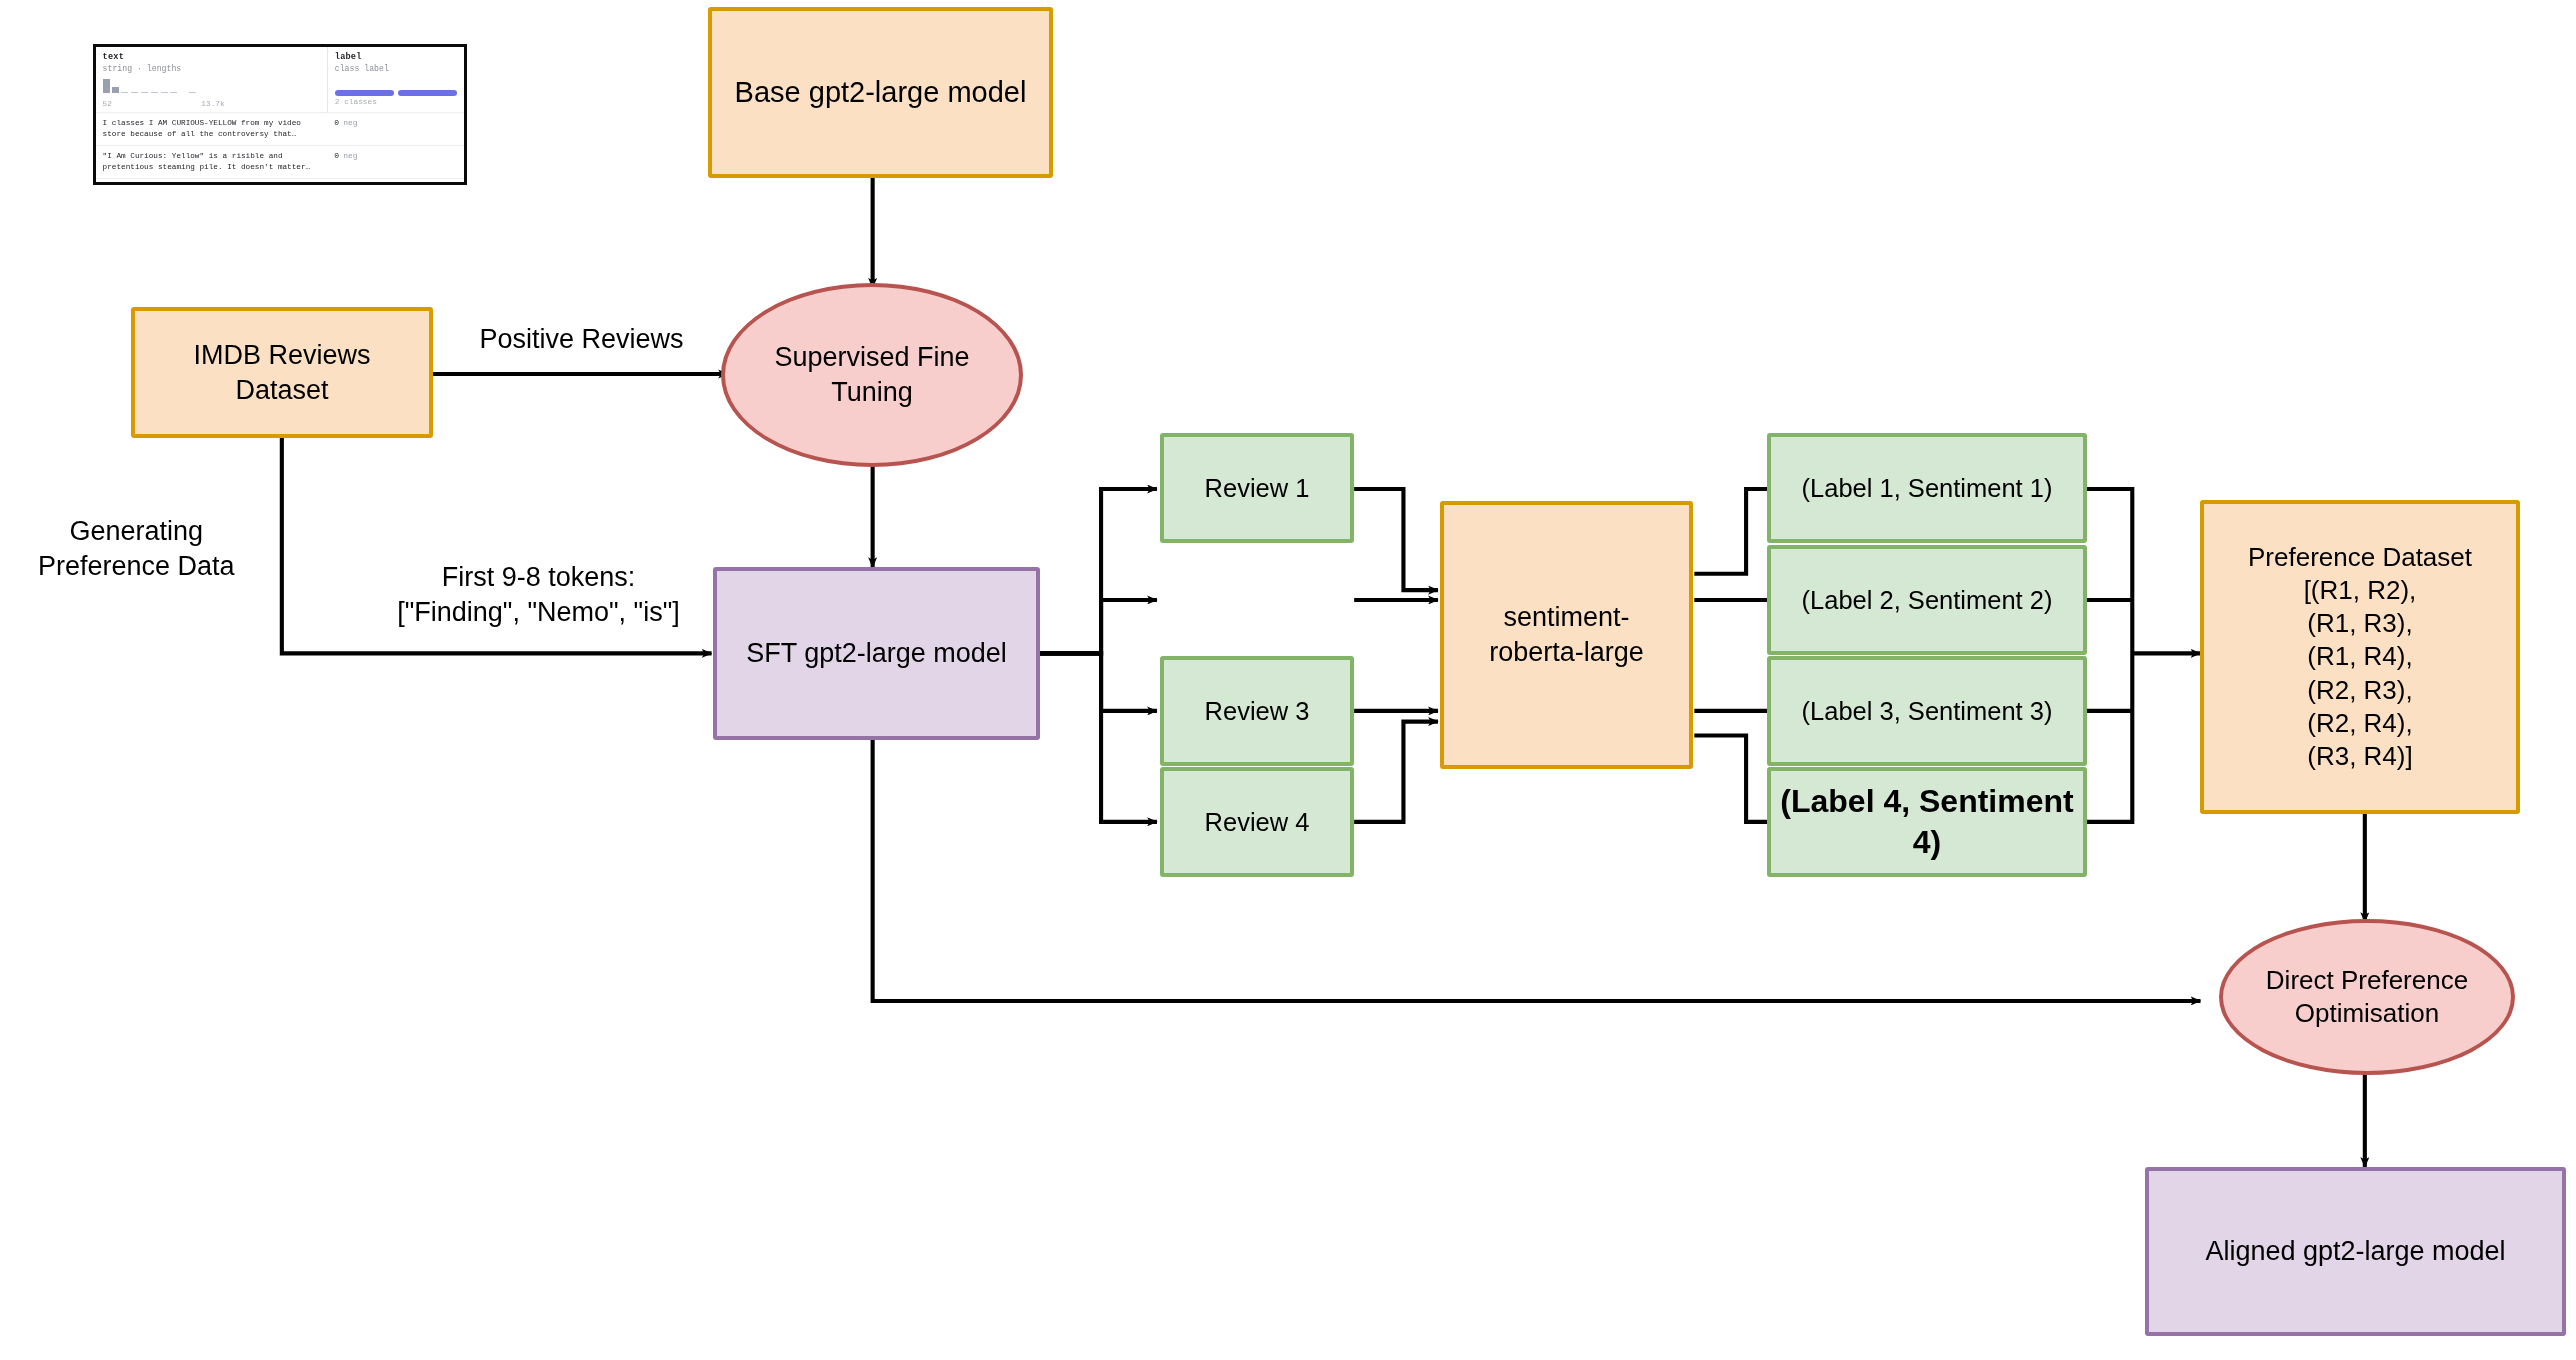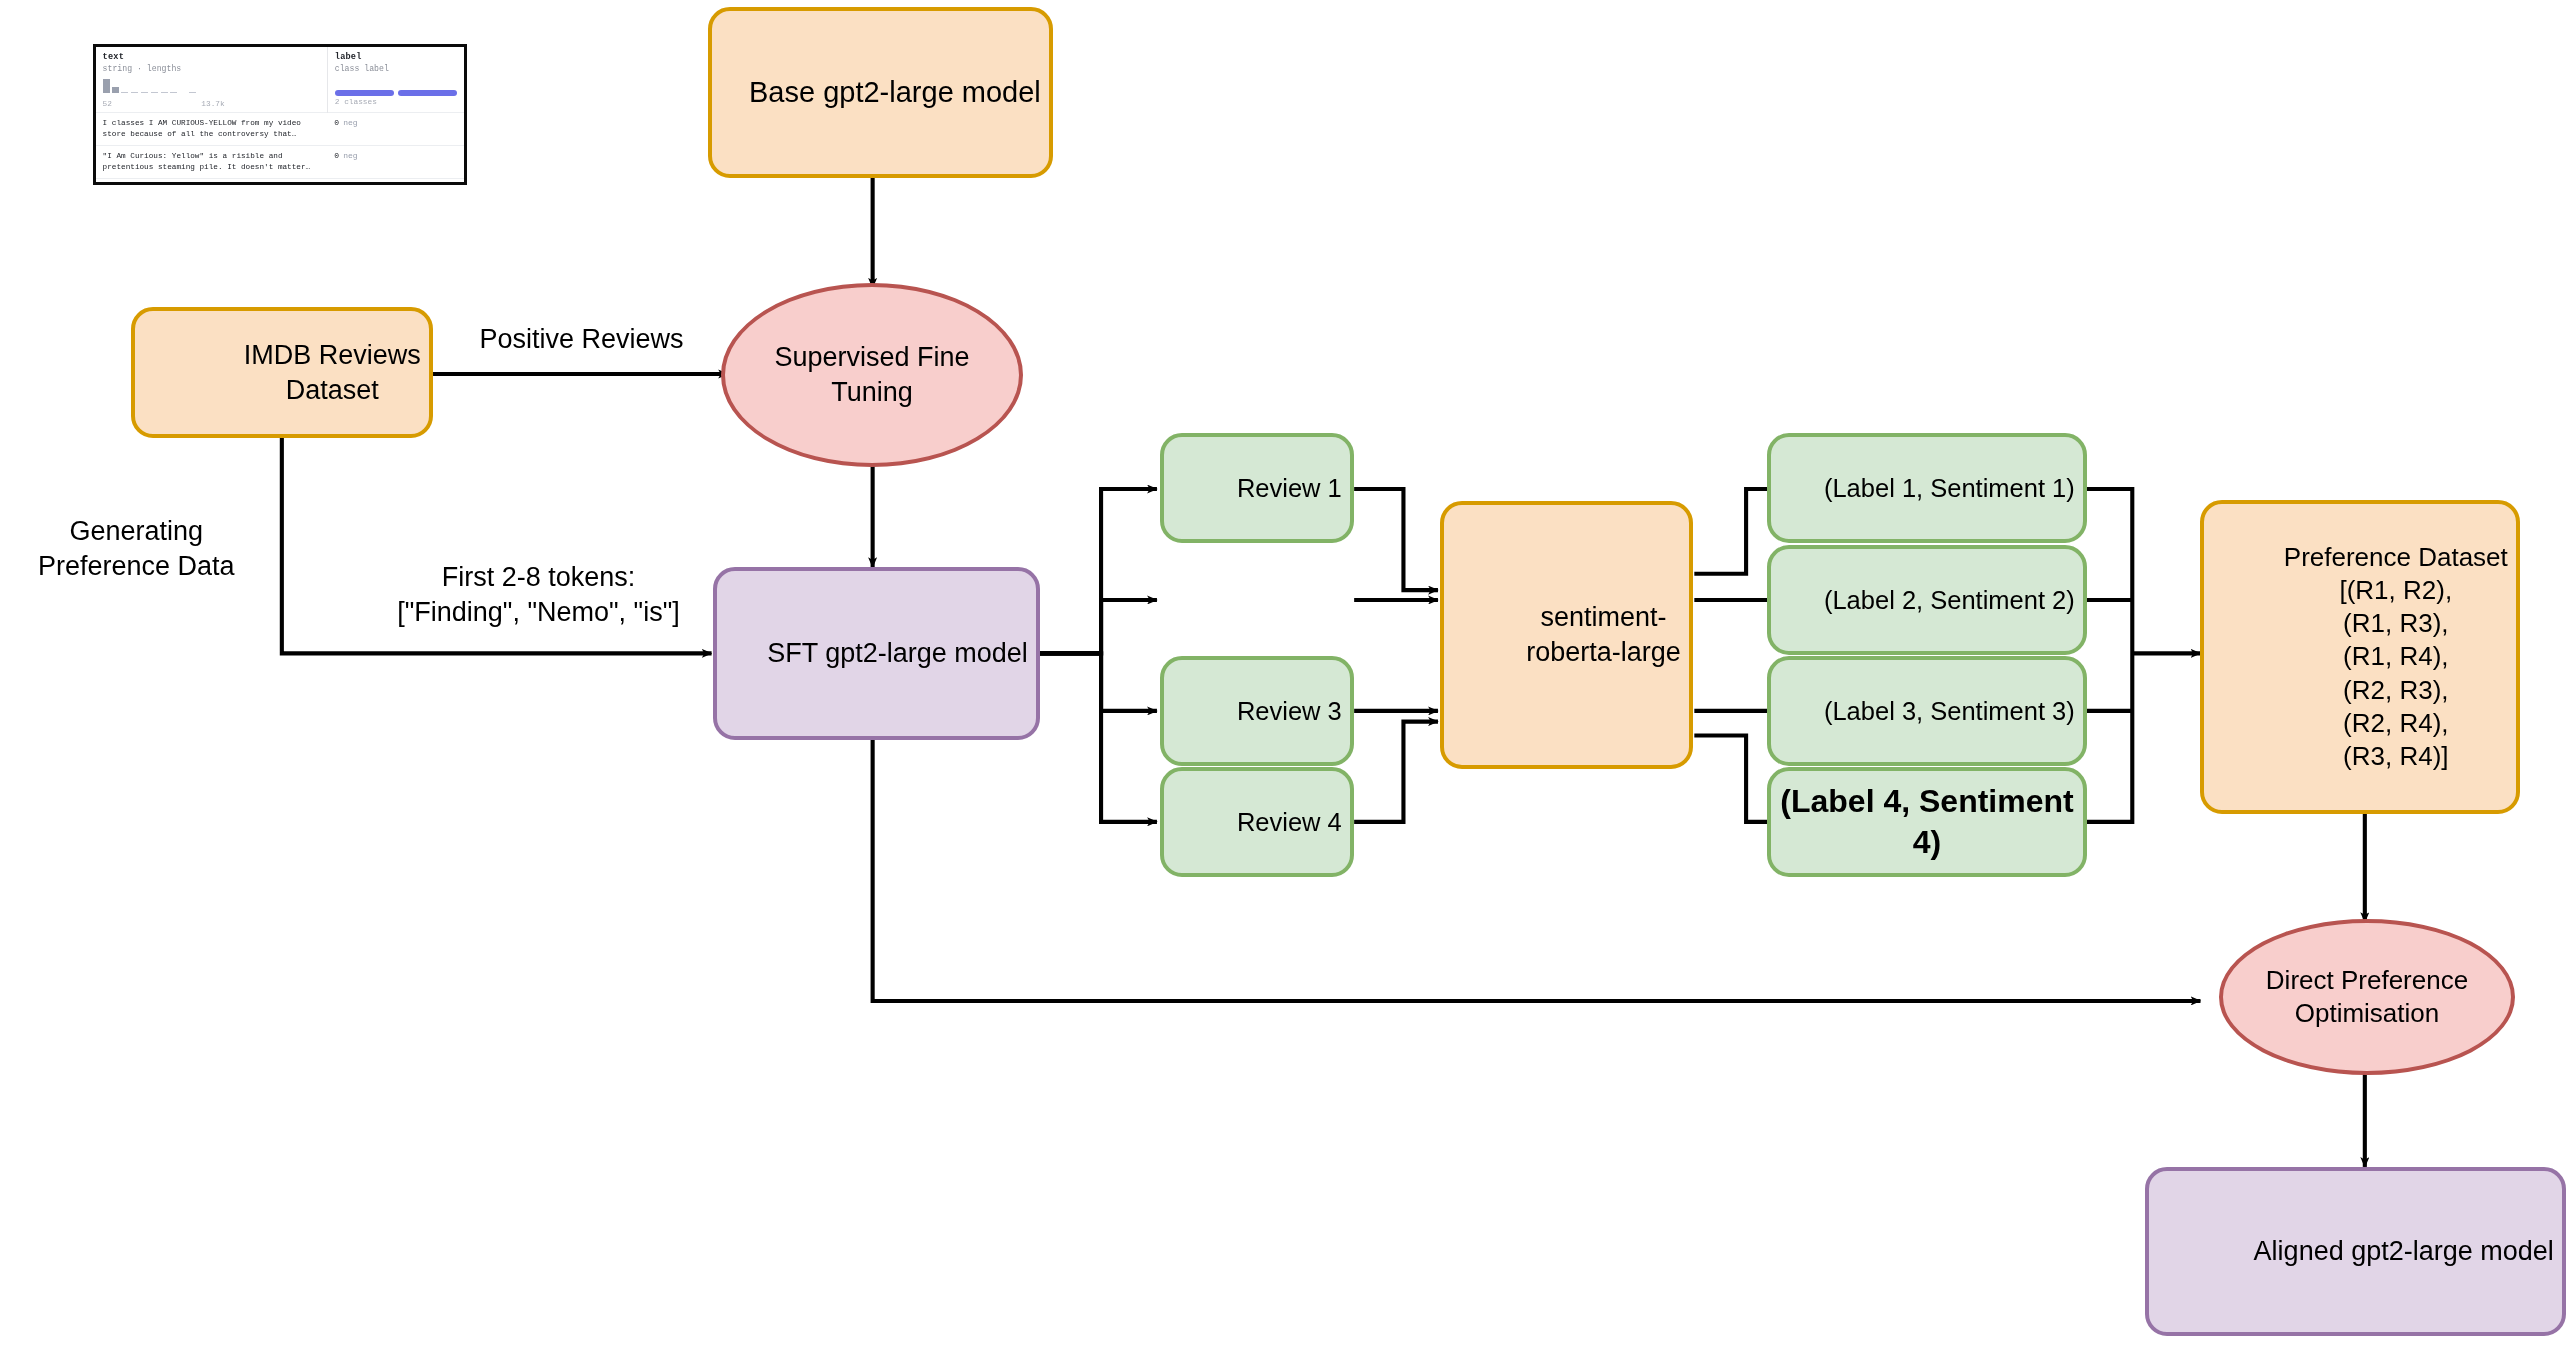--- a/index.html
+++ b/index.html
@@ -9,21 +9,21 @@
     font-family:"Liberation Sans", sans-serif;
     color:#000000;
     overflow:hidden;
     position:relative;
   }
   #canvas{position:absolute;left:0;top:0;width:2576px;height:1361px;}
   svg#edges{position:absolute;left:0;top:0;width:2576px;height:1361px;pointer-events:none;}
 
   .node{position:absolute;box-sizing:border-box;display:flex;align-items:center;
         justify-content:center;text-align:center;line-height:1.28;}
-  .rect{border-radius:22px;border-width:4.1px;border-style:solid;justify-content:flex-end;}
+  .rect{border-radius:3px;border-width:4.1px;border-style:solid;}
   .ellipse{border-radius:50%;border-width:4.1px;border-style:solid;}
 
   .fill-orange{background:#fbe0c3;border-color:#d79b00;}
   .fill-green {background:#d5e8d4;border-color:#82b366;}
   .fill-purple{background:#e1d5e7;border-color:#9673a6;}
   .fill-red   {background:#f8cecc;border-color:#b85450;}
 
   .n-label{white-space:pre-line;padding:3.3px 8.2px;}
 
   .edge-label{position:absolute;white-space:pre-line;text-align:center;
@@ -242,17 +242,17 @@
 
   <div class="node rect fill-purple" style="left:2145px;top:1167px;width:421px;height:169px;font-size:27px;">
     <span class="n-label">Aligned gpt2-large model</span>
   </div>
 
   <div class="edge-label" style="left:450px;top:322px;width:263px;font-size:27px;">Positive Reviews</div>
 
   <div class="edge-label" style="left:8.2px;top:514px;width:256px;font-size:27px;">Generating
 Preference Data</div>
 
-  <div class="edge-label" style="left:353px;top:560px;width:371px;font-size:27px;">First 2-8 tokens:
+  <div class="edge-label" style="left:353px;top:560px;width:371px;font-size:27px;">First 9-8 tokens:
 ["Finding", "Nemo", "is"]</div>
 
 </div>
 
 
 </body></html>

